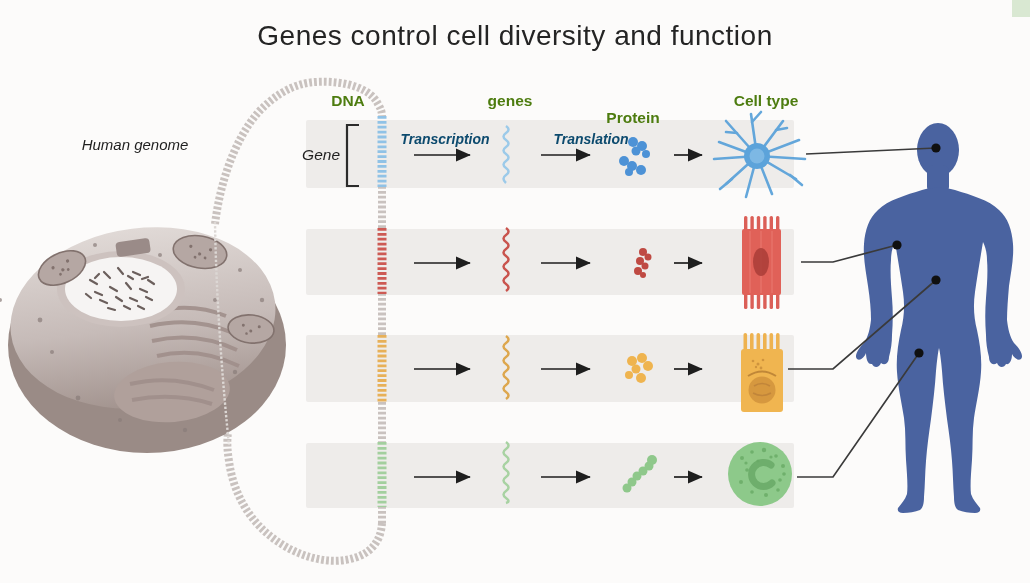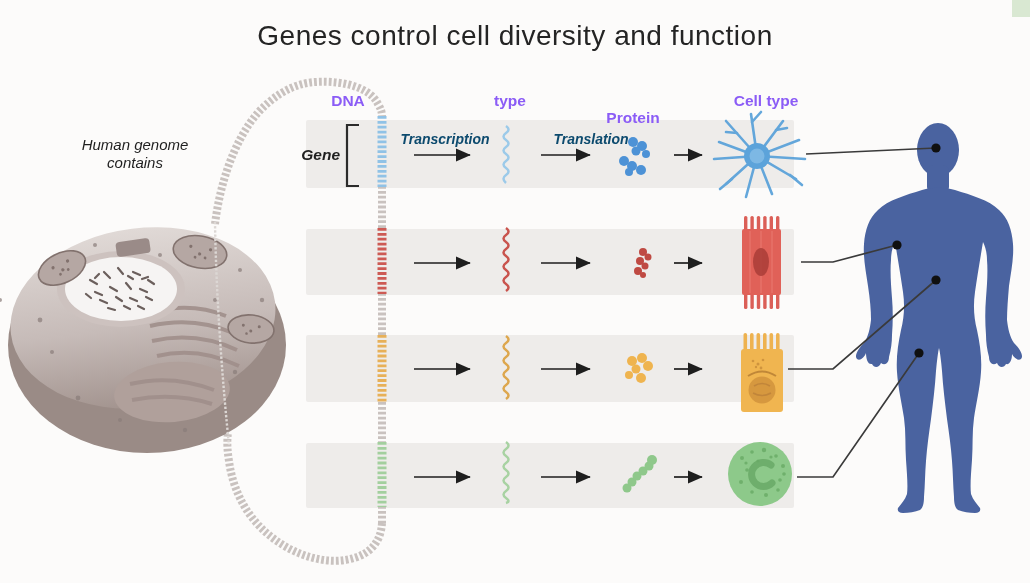--- a/index.html
+++ b/index.html
@@ -12,30 +12,30 @@
   #stage svg{position:absolute;left:0;top:0;}
   .lbl{position:absolute;white-space:nowrap;}
   .title{
     left:0;top:20px;width:1030px;text-align:center;
     font-size:28px;font-weight:500;letter-spacing:.5px;color:#242424;
   }
   .note{
     position:absolute;left:52px;top:136px;width:166px;text-align:center;
     font-style:italic;font-weight:500;font-size:15px;line-height:18px;color:#1f1f1f;
   }
-  .colhead{font-weight:bold;font-size:15.5px;color:#8b5cf6;text-align:center;top:92px;}
+  .colhead{font-weight:bold;font-size:15.5px;color:#4d7c0f;text-align:center;top:92px;}
   .h-dna{left:318px;width:60px;}
   .h-mrna{left:478px;width:64px;}
   .h-protein{left:596px;width:74px;margin-top:17px;}
   .h-celltype{left:722px;width:88px;}
   .proc{font-style:italic;font-weight:600;font-size:14px;color:#0c4a6e;text-align:center;top:131px;}
   .p-transcription{left:393px;width:104px;}
   .p-translation{left:539px;width:104px;}
   .gene{left:296px;top:146px;width:44px;text-align:right;
-        font-style:italic;font-weight:700;font-size:15.5px;color:#1f1f1f;}
+        font-style:italic;font-weight:400;font-size:15.5px;color:#1f1f1f;}
 </style>
 </head>
 <body>
 
 <div id="stage">
 
   <svg width="1030" height="583" viewBox="0 0 1030 583">
     <defs>
       <marker id="ah" markerWidth="11" markerHeight="9" refX="8.5" refY="4" orient="auto">
         <path d="M0,0 L9,4 L0,8 Z" fill="#1e1e1e"></path>
@@ -347,25 +347,24 @@
       <circle cx="897" cy="245" r="4.6"></circle>
       <circle cx="936" cy="280" r="4.6"></circle>
       <circle cx="919" cy="353" r="4.6"></circle>
     </g>
   </svg>
 
   <div class="lbl title">Genes control cell diversity and function</div>
 
   <div class="note">
     <div>Human genome</div>
-    <div>contains</div>
   </div>
 
   <div class="lbl gene">Gene</div>
 
   <div class="lbl colhead h-dna">DNA</div>
-  <div class="lbl colhead h-mrna">type</div>
+  <div class="lbl colhead h-mrna">genes</div>
   <div class="lbl colhead h-protein">Protein</div>
   <div class="lbl colhead h-celltype">Cell type</div>
 
   <div class="lbl proc p-transcription">Transcription</div>
   <div class="lbl proc p-translation">Translation</div>
 </div>
 
 </body></html>

